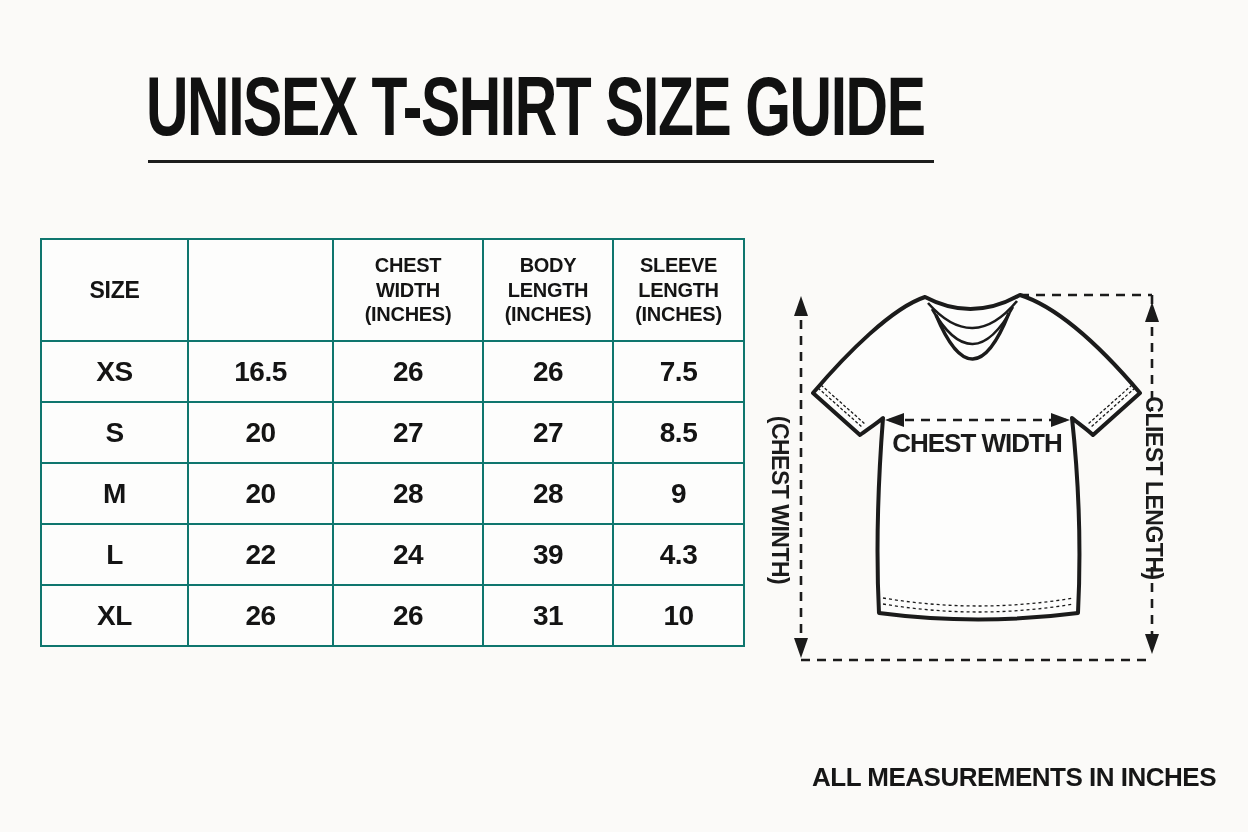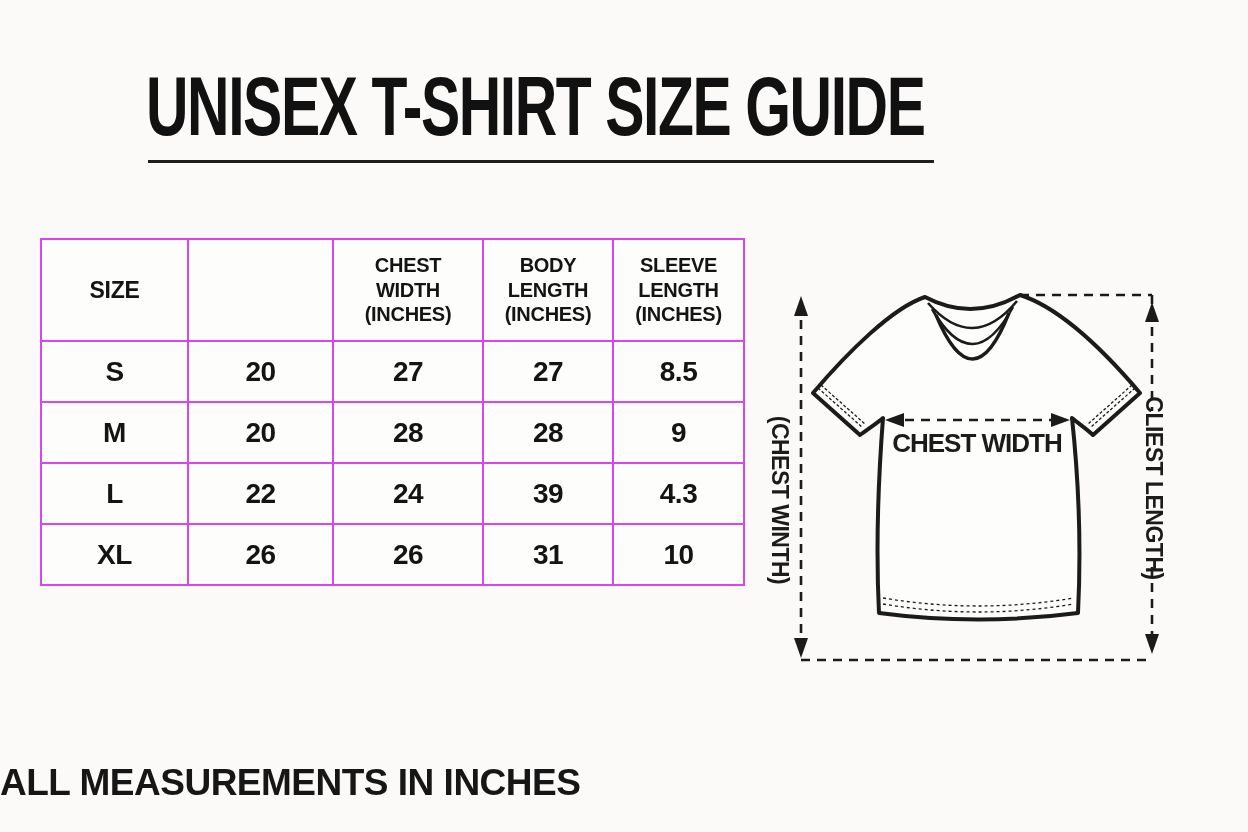--- a/index.html
+++ b/index.html
@@ -19,34 +19,34 @@
   .title-underline{
     position:absolute;left:148px;top:160px;width:786px;height:3px;
     background:#1d1d1d;
   }
   table.size-table{
     position:absolute;left:40px;top:238px;
     border-collapse:collapse;table-layout:fixed;
     background:#fdfdfc;
   }
   .size-table th,.size-table td{
-    border:2px solid #d946ef;text-align:center;vertical-align:middle;
+    border:2px solid #0f766e;text-align:center;vertical-align:middle;
     padding:0;color:#141414;
   }
   .size-table thead th{
     height:100px;font-size:20px;font-weight:bold;line-height:1.22;
     white-space:pre-line;letter-spacing:-0.3px;
   }
   .size-table thead th.size-col{font-size:23px;margin-left:24px;}
   .size-table tbody td{
     height:59px;font-size:28px;font-weight:bold;letter-spacing:-0.5px;
   }
   .footer-note{
-    position:absolute;left:0;top:762px;width:1216px;text-align:left;
-    font-size:37px;font-weight:bold;letter-spacing:-0.5px;color:#161616;
+    position:absolute;left:0;top:762px;width:1216px;text-align:right;
+    font-size:26px;font-weight:bold;letter-spacing:-0.5px;color:#161616;
   }
   .diagram-wrap{position:absolute;left:752px;top:258px;width:460px;height:440px;}
   svg text{
     font-family:"Liberation Sans",sans-serif;
     font-weight:bold;fill:#1b1b1b;
   }
 </style>
 </head>
 <body>
 
@@ -70,20 +70,27 @@
 (INCHES)</th>
       <th>BODY
 LENGTH
 (INCHES)</th>
       <th>SLEEVE
 LENGTH
 (INCHES)</th>
     </tr>
   </thead>
   <tbody>
+    <tr>
+      <td>XS</td>
+      <td>16.5</td>
+      <td>26</td>
+      <td>26</td>
+      <td>7.5</td>
+    </tr>
     <tr>
       <td>S</td>
       <td>20</td>
       <td>27</td>
       <td>27</td>
       <td>8.5</td>
     </tr>
     <tr>
       <td>M</td>
       <td>20</td>

